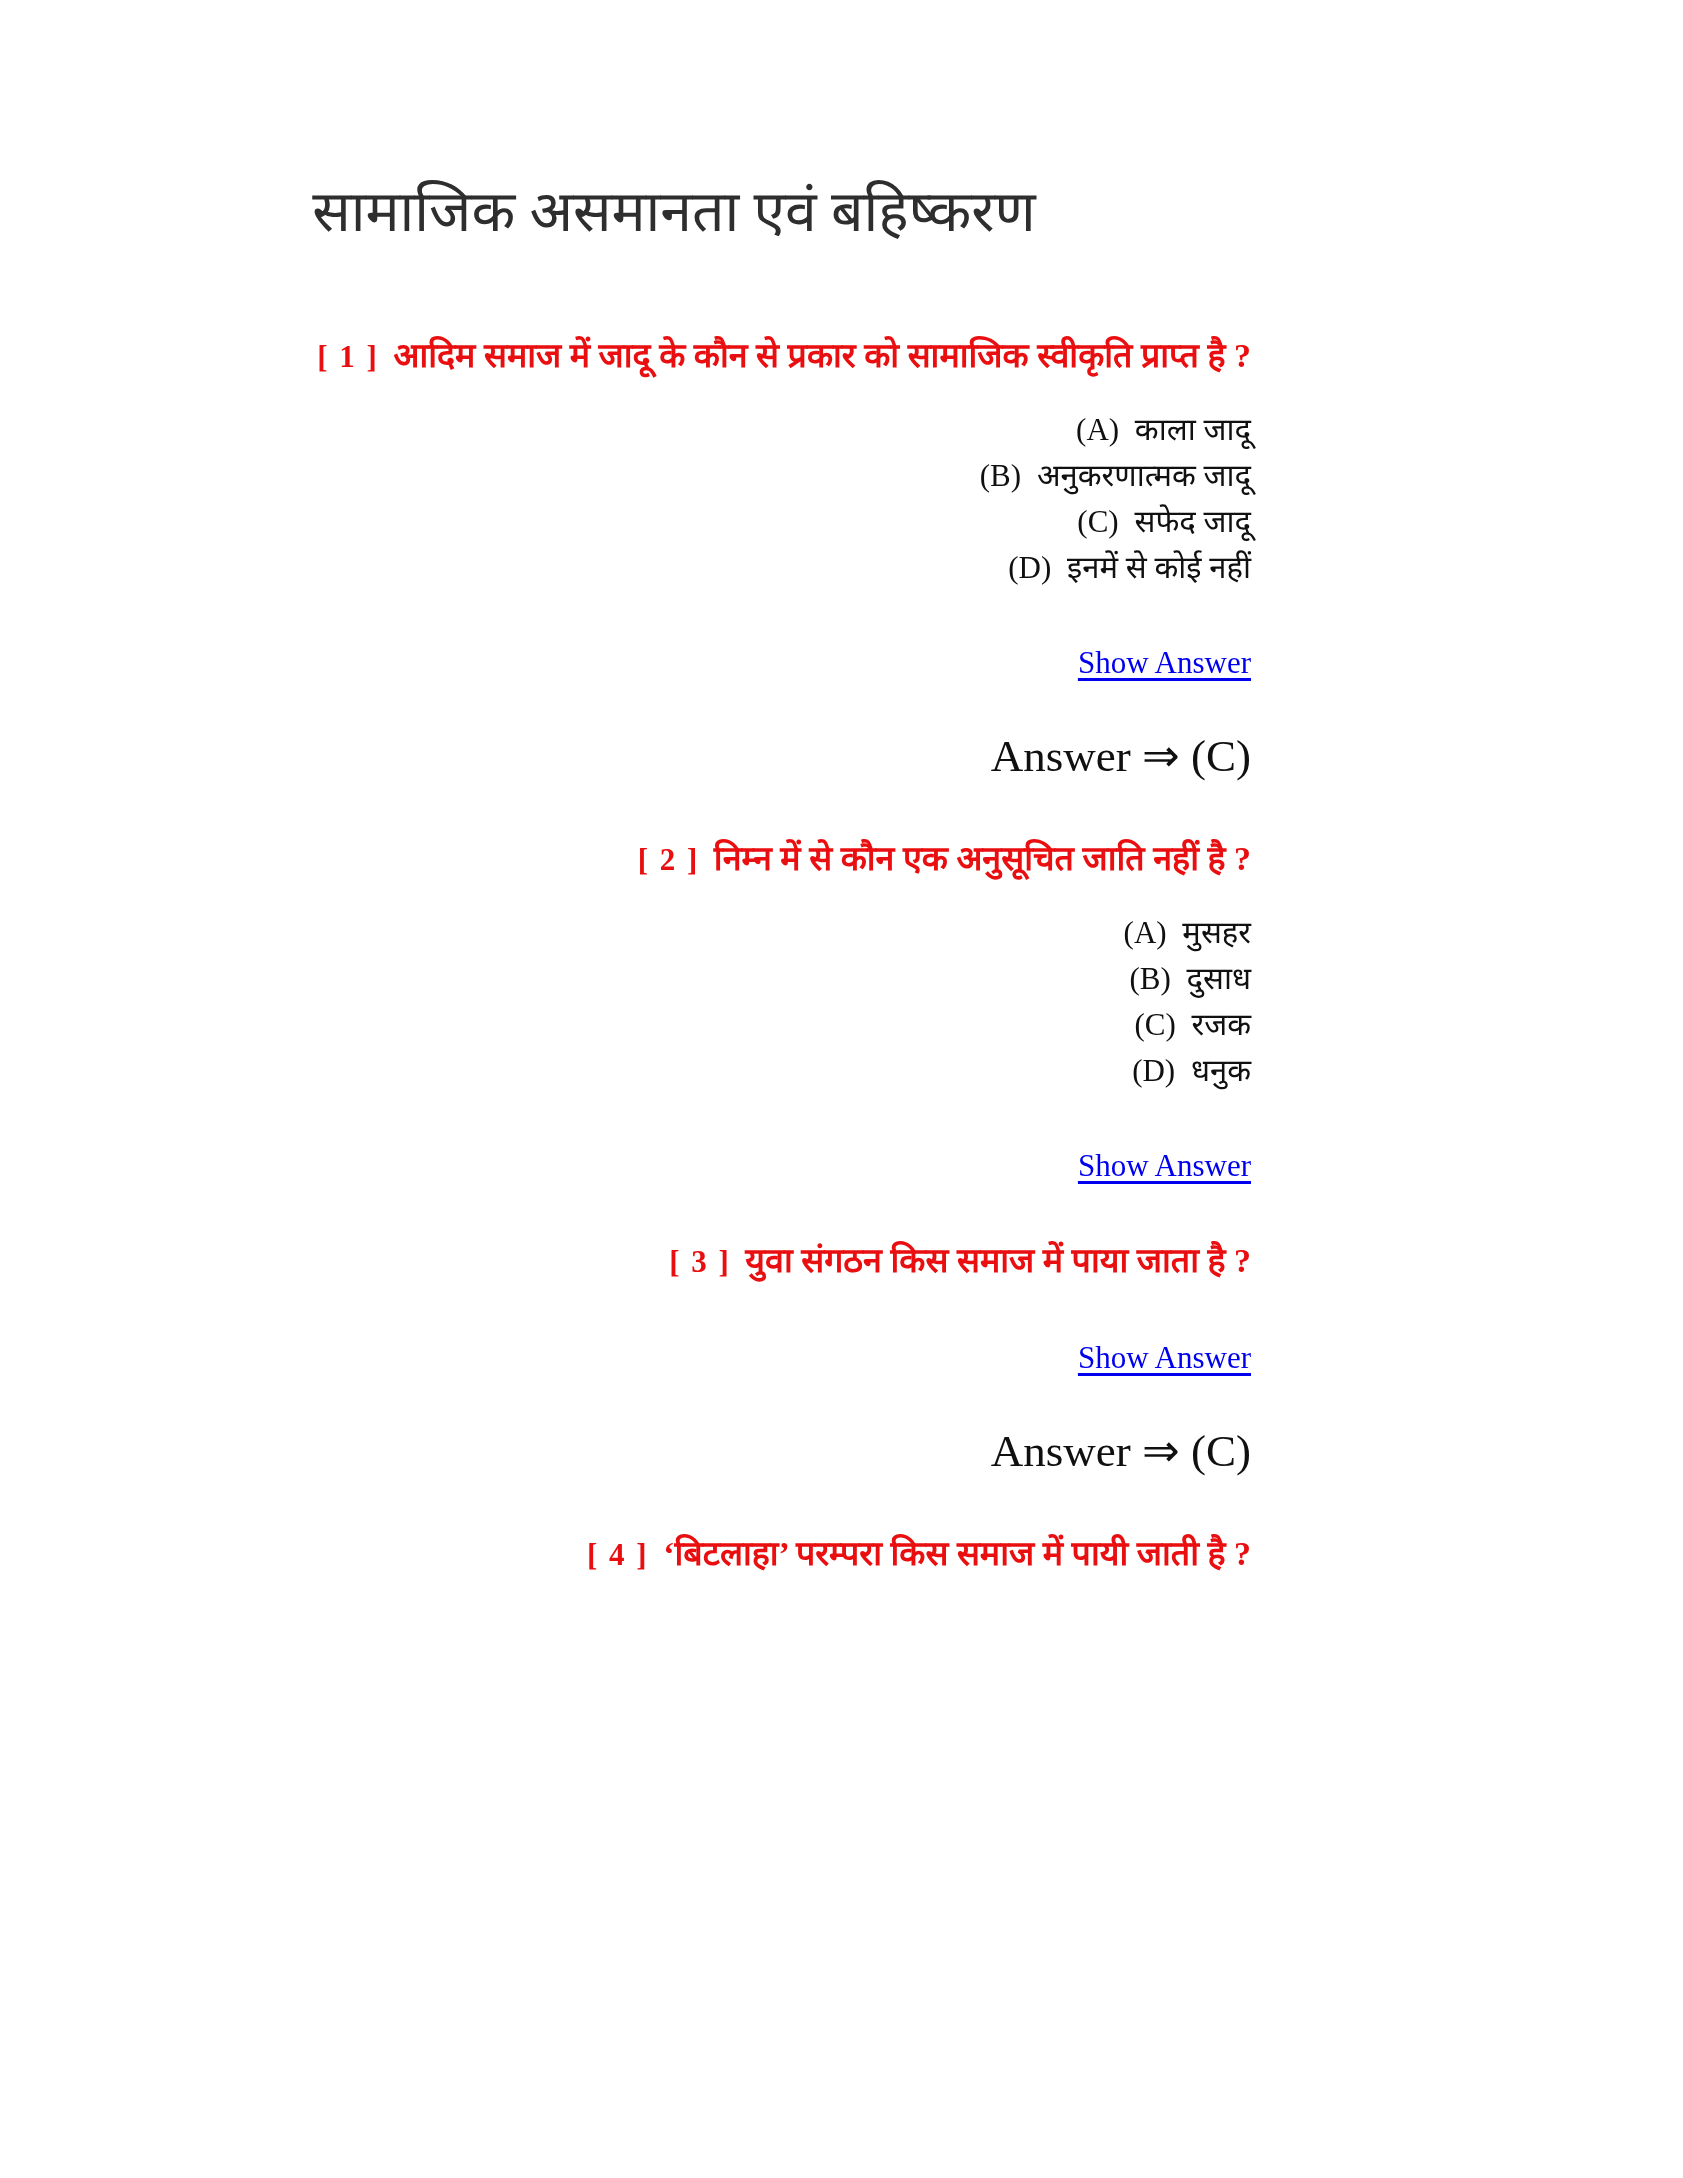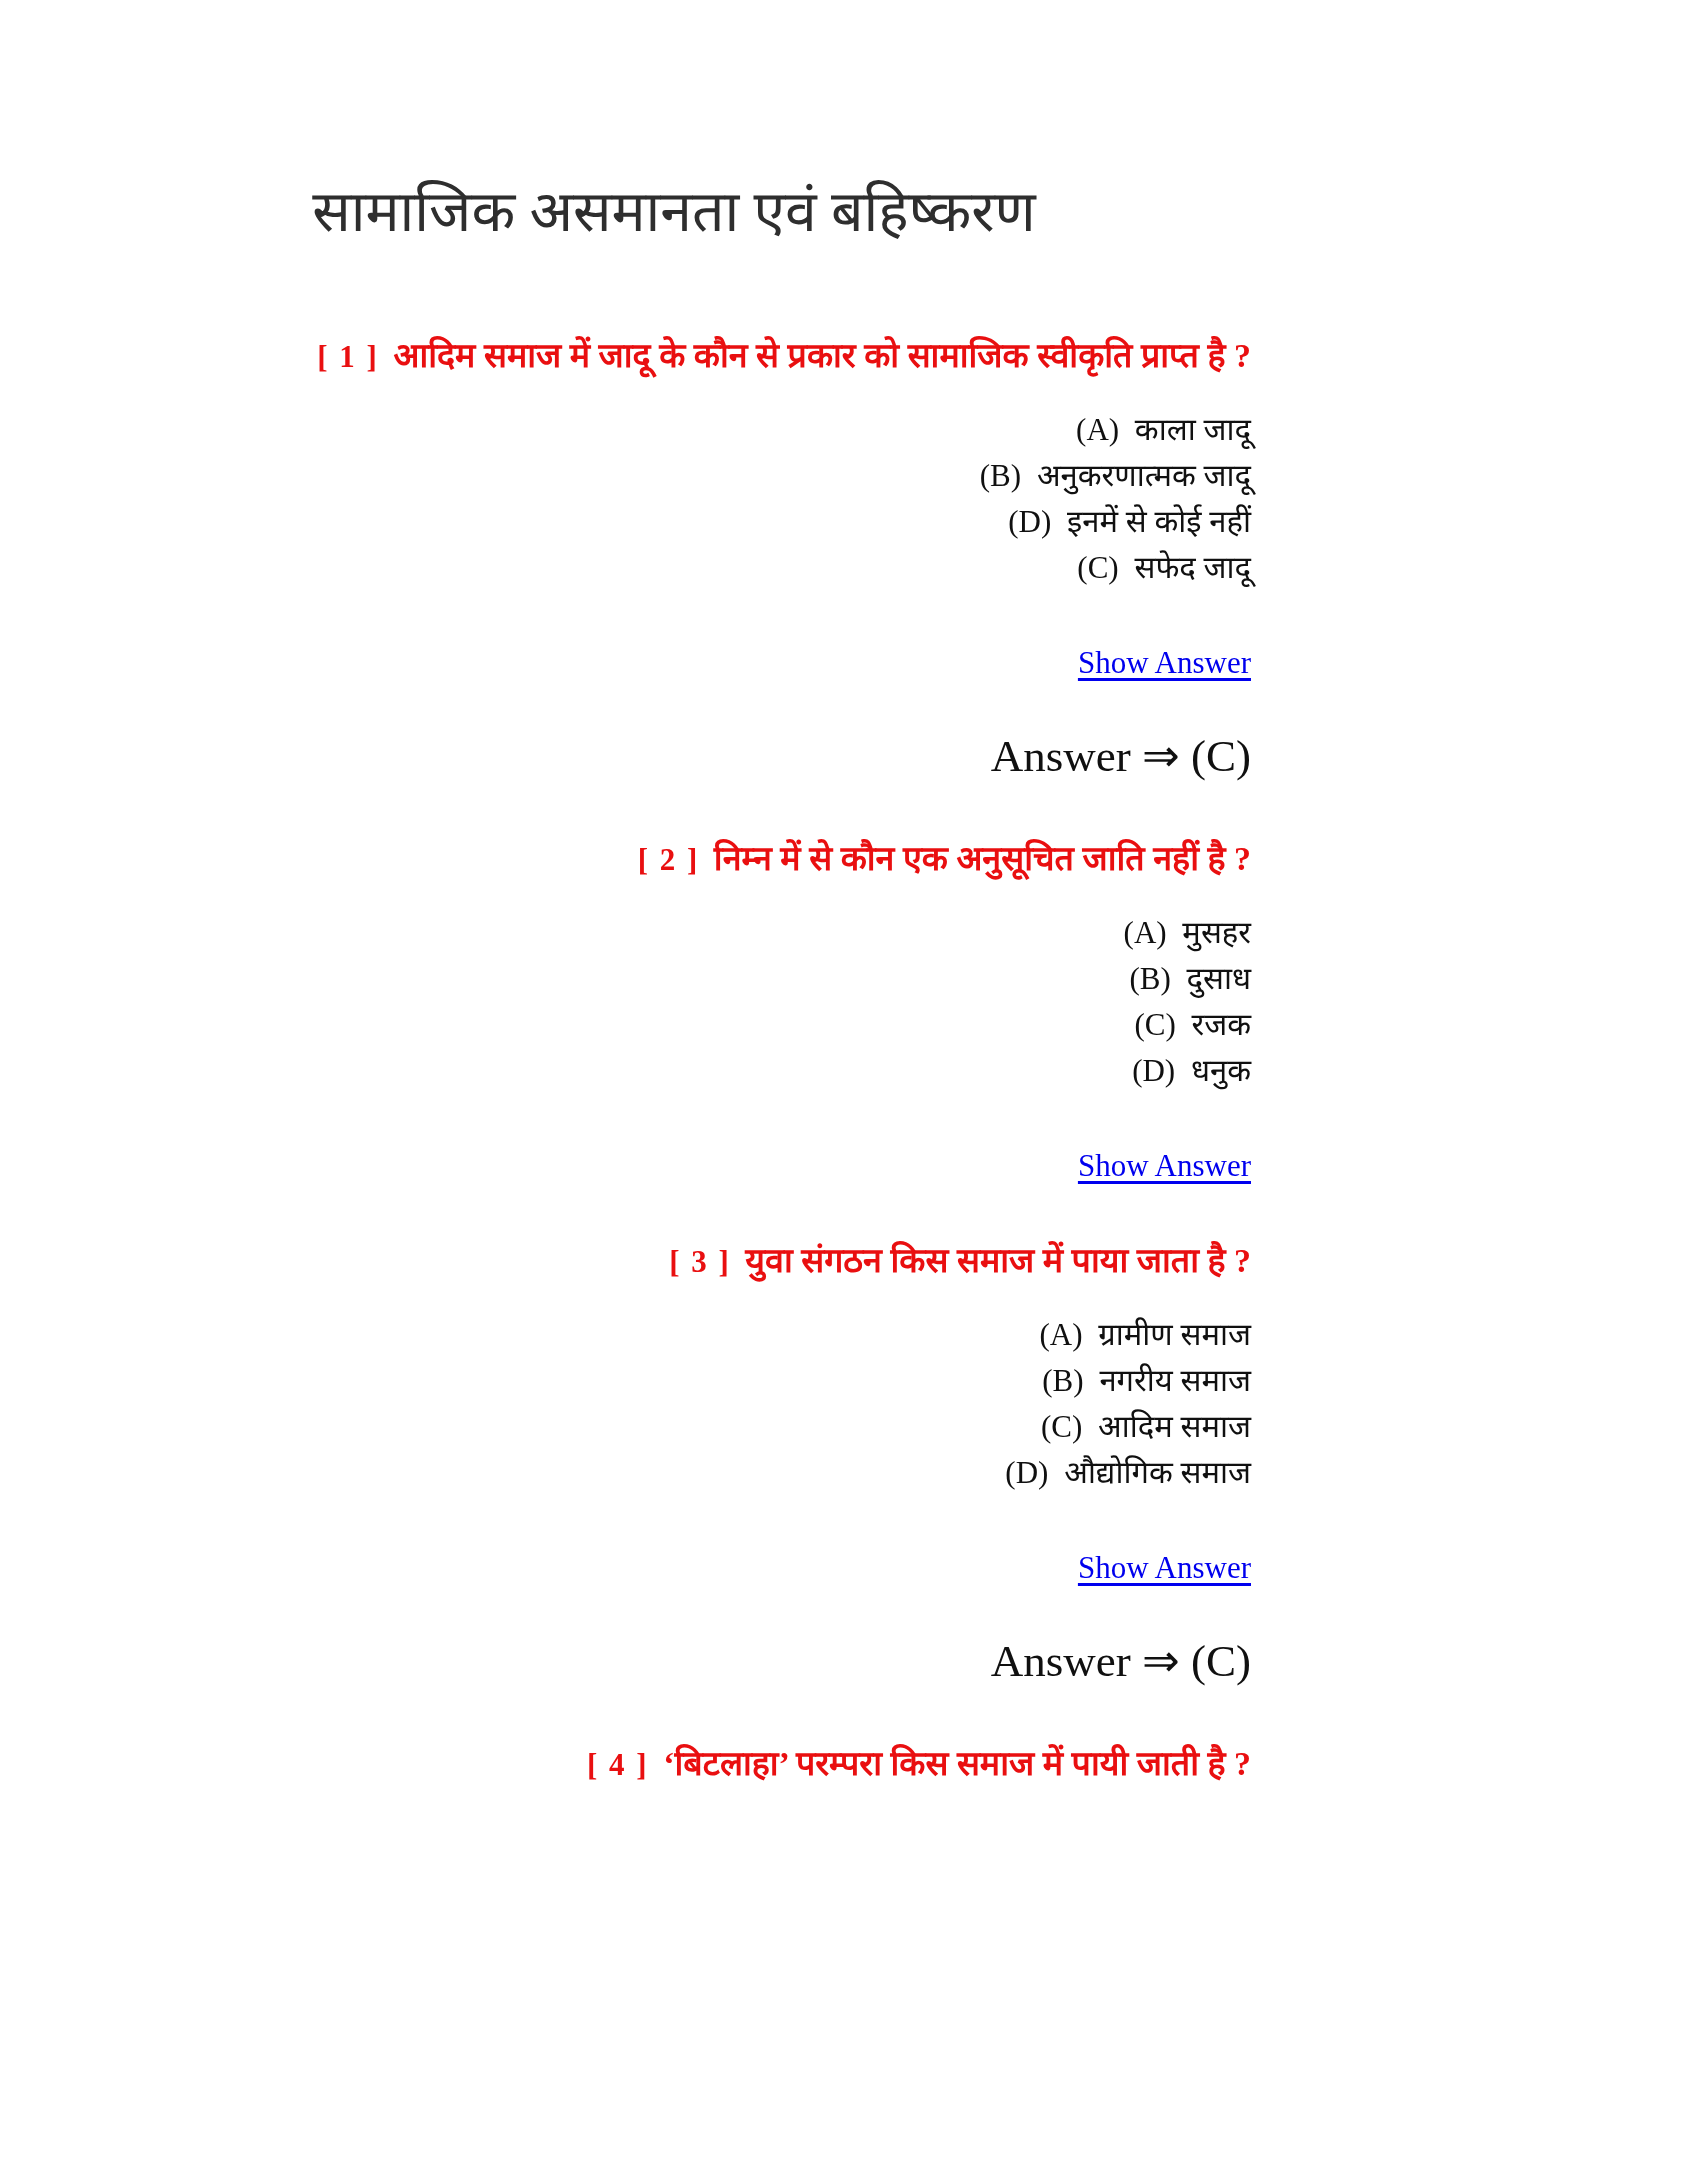--- a/index.html
+++ b/index.html
@@ -84,26 +84,26 @@
     <div class="options">
       <p class="opt">
         <span class="opt-label">(A)</span>
         <span class="opt-text">काला जादू</span>
       </p>
       <p class="opt">
         <span class="opt-label">(B)</span>
         <span class="opt-text">अनुकरणात्मक जादू</span>
       </p>
       <p class="opt">
+        <span class="opt-label">(C)</span>
+        <span class="opt-text">सफेद जादू</span>
+      </p>
+      <p class="opt">
         <span class="opt-label">(D)</span>
         <span class="opt-text">इनमें से कोई नहीं</span>
-      </p>
-      <p class="opt">
-        <span class="opt-label">(C)</span>
-        <span class="opt-text">सफेद जादू</span>
       </p>
     </div>
     <p class="show-row">
       <a class="show-answer">Show Answer</a>
     </p>
     <p class="answer">Answer ⇒ (C)</p>
   </section>
 
   <section class="q">
     <p class="q-title">
@@ -131,38 +131,20 @@
     <p class="show-row">
       <a class="show-answer">Show Answer</a>
     </p>
   </section>
 
   <section class="q">
     <p class="q-title">
       <span class="q-num">[ 3 ]</span>
       <span class="q-text">युवा संगठन किस समाज में पाया जाता है ?</span>
     </p>
-    <div class="options">
-      <p class="opt">
-        <span class="opt-label">(A)</span>
-        <span class="opt-text">ग्रामीण समाज</span>
-      </p>
-      <p class="opt">
-        <span class="opt-label">(B)</span>
-        <span class="opt-text">नगरीय समाज</span>
-      </p>
-      <p class="opt">
-        <span class="opt-label">(C)</span>
-        <span class="opt-text">आदिम समाज</span>
-      </p>
-      <p class="opt">
-        <span class="opt-label">(D)</span>
-        <span class="opt-text">औद्योगिक समाज</span>
-      </p>
-    </div>
     <p class="show-row">
       <a class="show-answer">Show Answer</a>
     </p>
     <p class="answer">Answer ⇒ (C)</p>
   </section>
 
   <section class="q">
     <p class="q-title">
       <span class="q-num">[ 4 ]</span>
       <span class="q-text">‘बिटलाहा’ परम्परा किस समाज में पायी जाती है ?</span>

